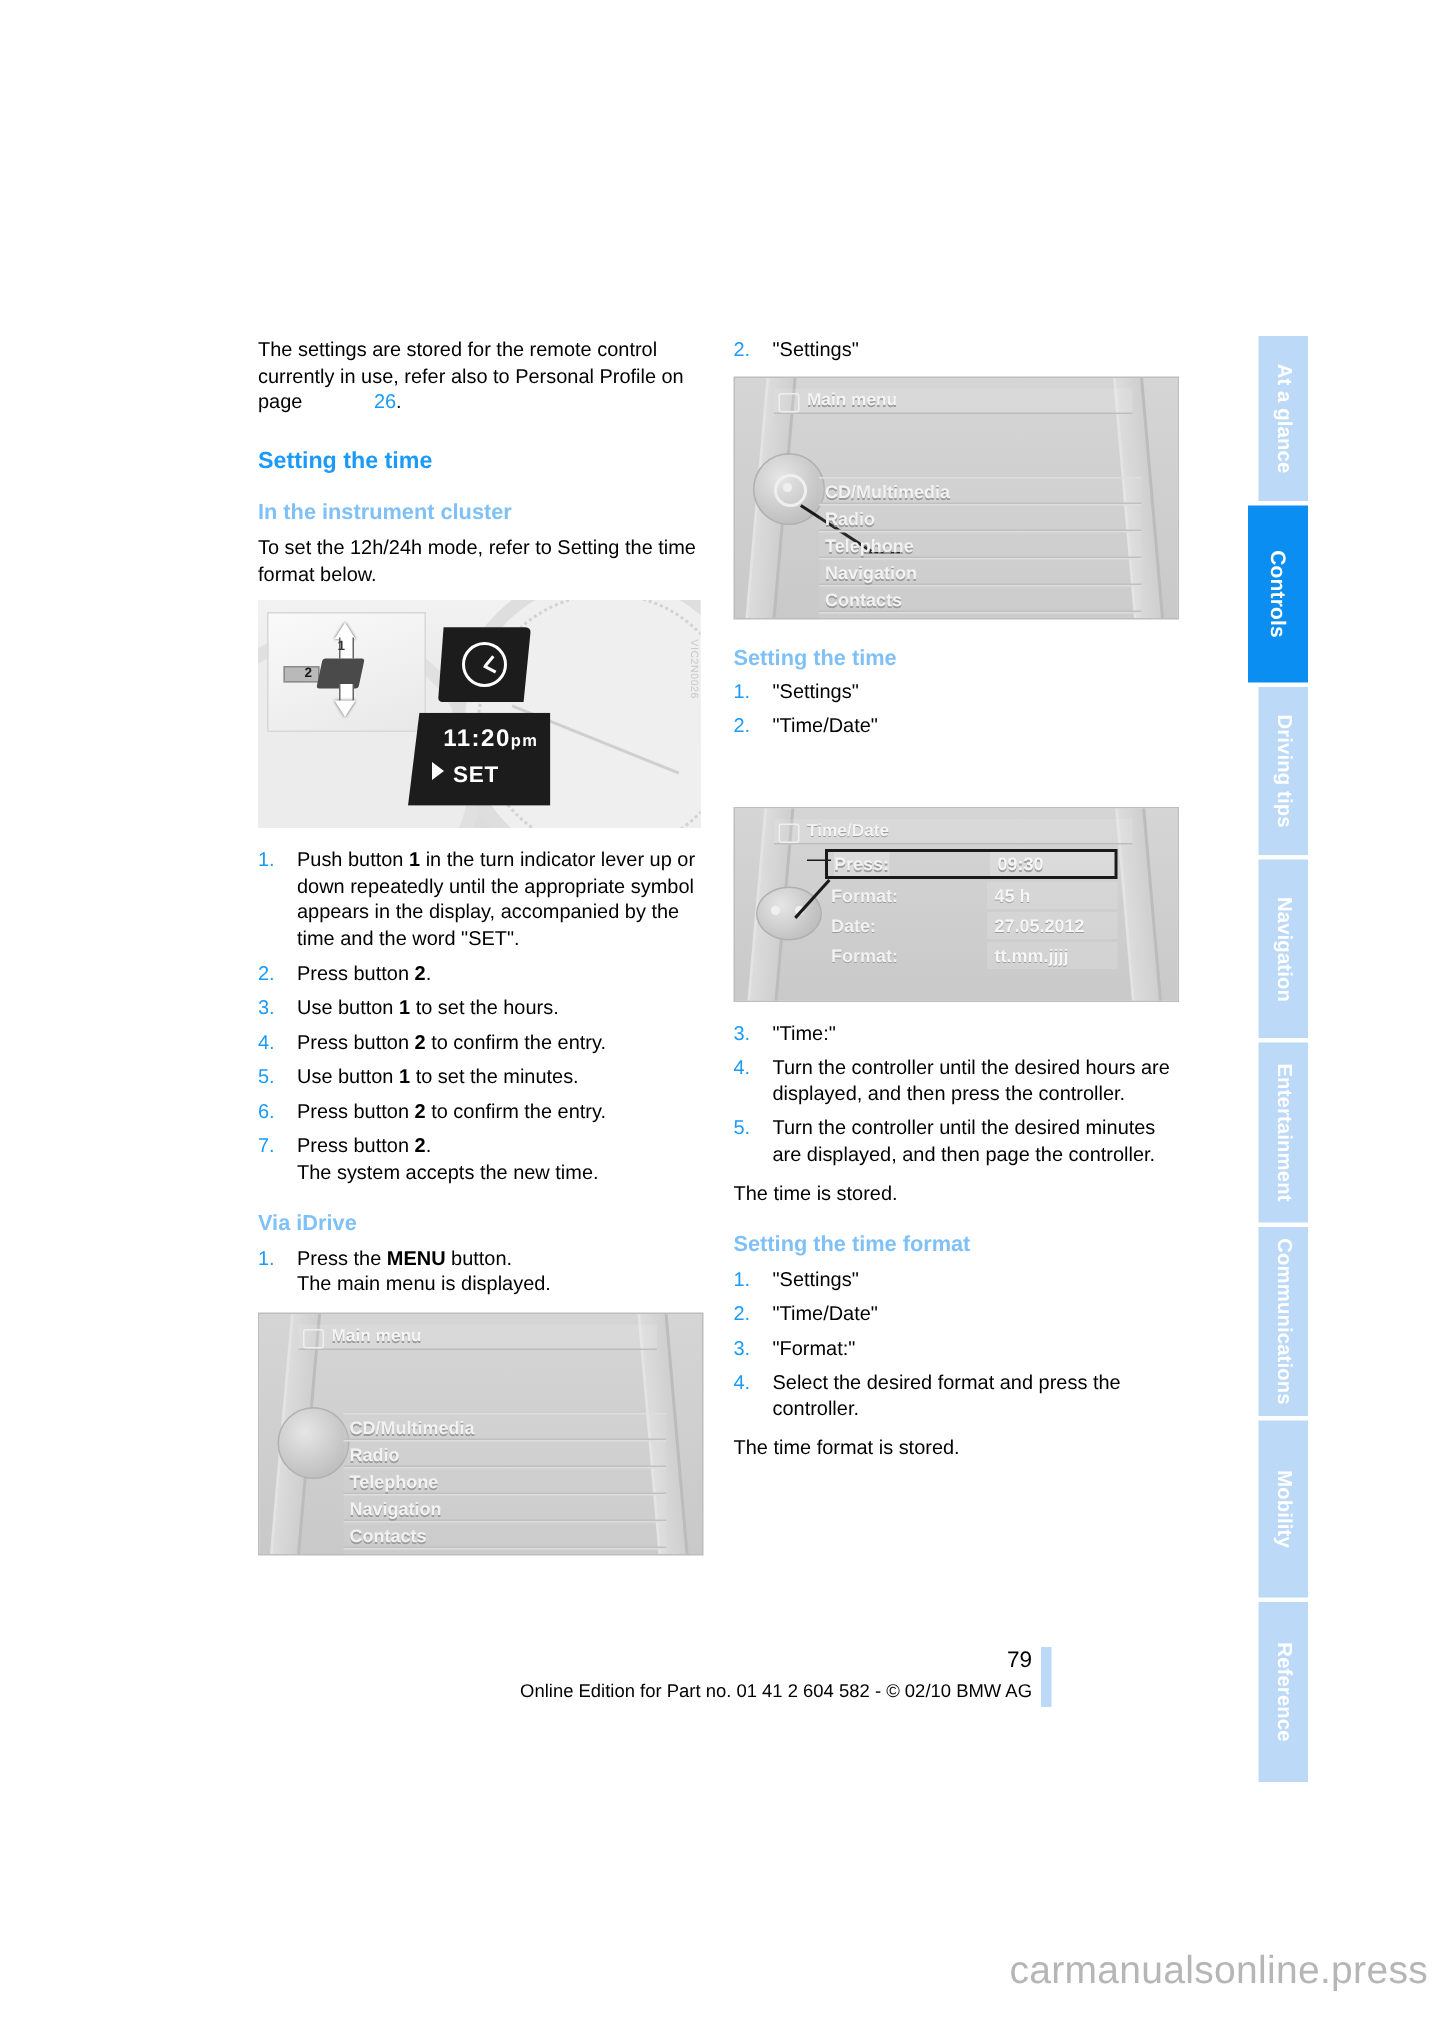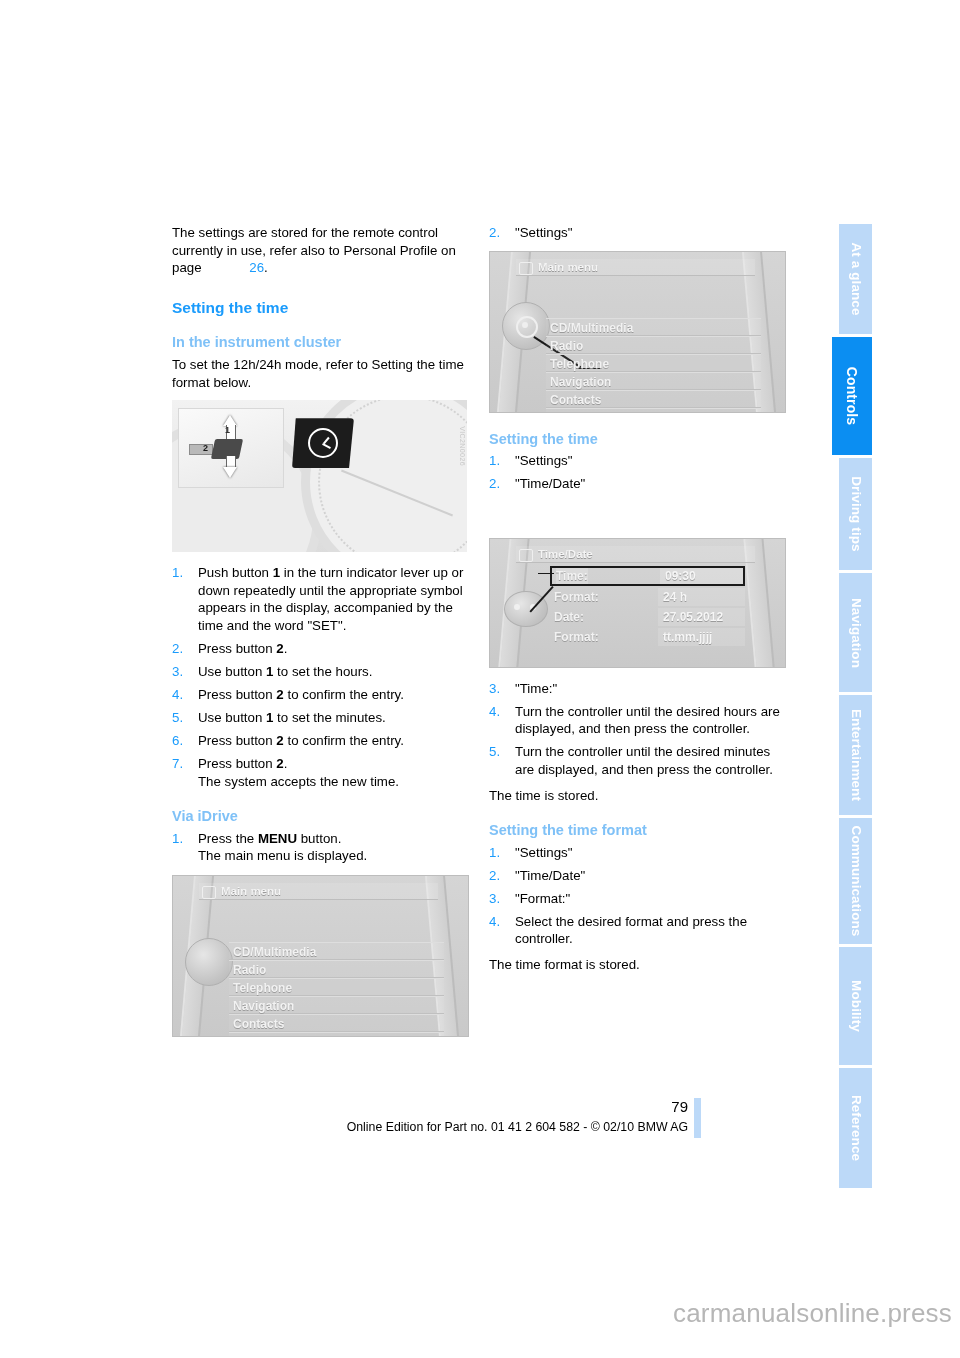--- a/index.html
+++ b/index.html
@@ -567,20 +567,24 @@
         <div class="cal-2">2</div>
         <div class="lever"></div>
         <div class="arrow-stem-d"></div>
         <div class="arrow-dn"></div>
       </div>
 
       <div class="clock-panel">
         <div class="clock-glyph"></div>
       </div>
 
+      <div class="time-panel">
+        <div class="time-text"><span>11:20</span><span class="ampm">pm</span></div>
+        <div class="set-row"><span class="tri"></span><span>SET</span></div>
+      </div>
 
       <div class="fig-code">VIC2N0026</div>
     </div>
 
     <ol class="steps">
       <li><span>Push button </span><b>1</b><span> in the turn indicator lever up or down repeatedly until the appropriate symbol appears in the display, accompanied by the time and the word "SET".</span></li>
       <li><span>Press button </span><b>2</b><span>.</span></li>
       <li><span>Use button </span><b>1</b><span> to set the hours.</span></li>
       <li><span>Press button </span><b>2</b><span> to confirm the entry.</span></li>
       <li><span>Use button </span><b>1</b><span> to set the minutes.</span></li>
@@ -656,42 +660,42 @@
       <div class="knob"></div>
       <div class="knob-dot-l"></div>
       <div class="knob-dot-r"></div>
       <div class="pointer-line" style="left:40px; top:72px; width:34px; transform:rotate(-48deg); transform-origin:left center;"></div>
       <div class="pointer-line" style="left:48px; top:34px; width:16px;"></div>
       <div class="hdr">
         <span class="hdr-ico"></span><span>Time/Date</span>
       </div>
       <div class="rows">
         <div class="td-row selected">
-          <span class="td-label">Time:</span>
+          <span class="td-label">Press:</span>
           <span class="td-value">09:30</span>
         </div>
         <div class="td-row">
           <span class="td-label">Format:</span>
-          <span class="td-value">24 h</span>
+          <span class="td-value">45 h</span>
         </div>
         <div class="td-row">
           <span class="td-label">Date:</span>
           <span class="td-value">27.05.2012</span>
         </div>
         <div class="td-row">
           <span class="td-label">Format:</span>
           <span class="td-value">tt.mm.jjjj</span>
         </div>
       </div>
     </div>
 
     <ol class="steps" style="counter-reset: stepc 2;">
       <li><span>"Time:"</span></li>
       <li><span>Turn the controller until the desired hours are displayed, and then press the controller.</span></li>
-      <li><span>Turn the controller until the desired minutes are displayed, and then press the controller.</span></li>
+      <li><span>Turn the controller until the desired minutes are displayed, and then page the controller.</span></li>
     </ol>
 
     <p class="body" style="margin-top:8px;">The time is stored.</p>
 
     <h3 class="subsub-title">Setting the time format</h3>
 
     <ol class="steps">
       <li><span>"Settings"</span></li>
       <li><span>"Time/Date"</span></li>
       <li><span>"Format:"</span></li>

